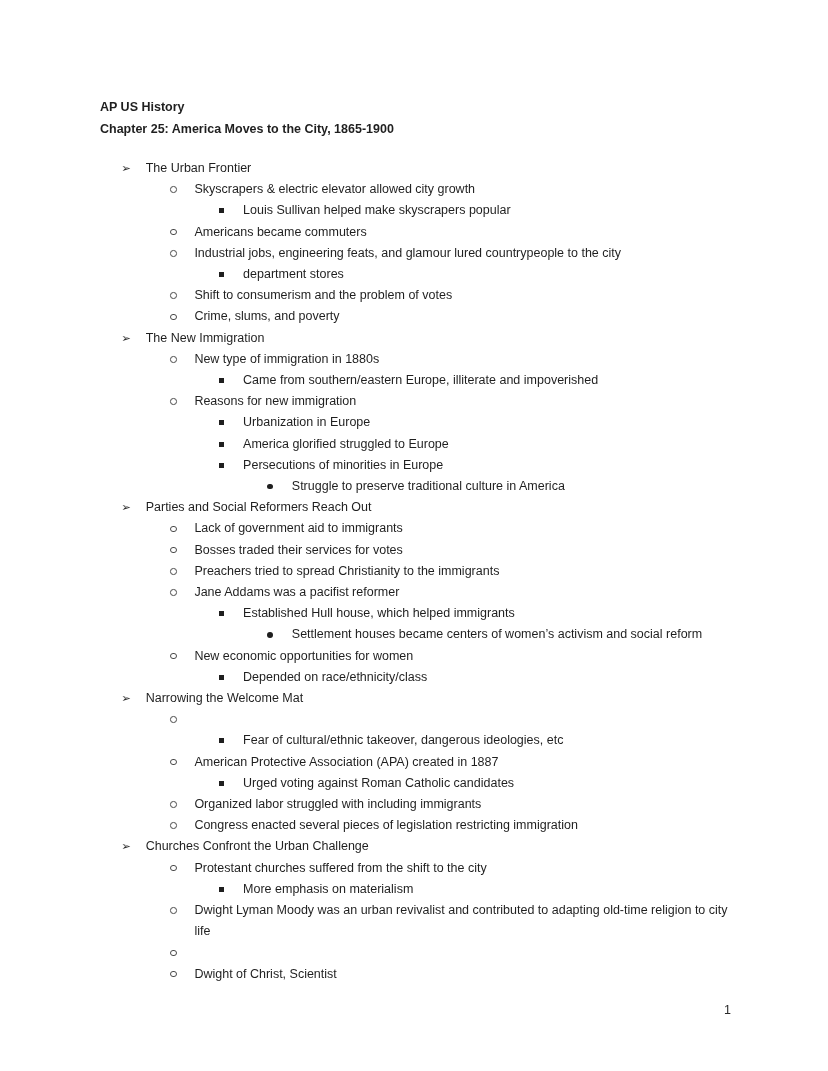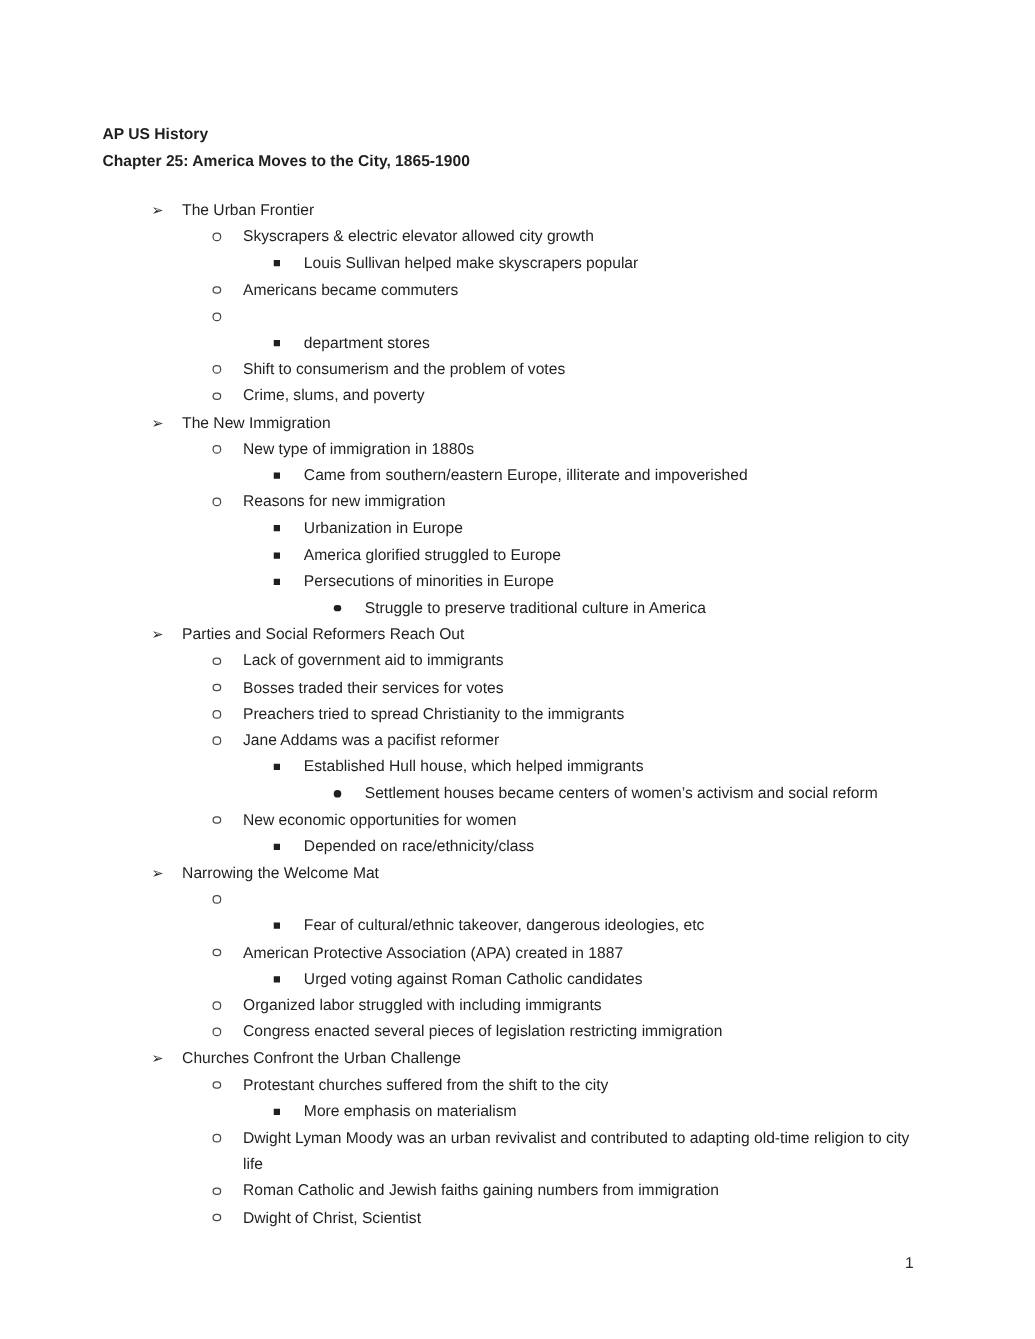--- a/index.html
+++ b/index.html
@@ -11,21 +11,21 @@
     position: relative;
     width: 828px;
     height: 1071px;
     background: #ffffff;
     font-family: "Liberation Sans", "DejaVu Sans", sans-serif;
     color: #1f1f1f;
     overflow: hidden;
   }
   .doc-header {
     position: absolute;
-    left: 82px;
+    left: 100px;
     top: 96px;
     width: 634px;
   }
   .doc-header p {
     margin: 0;
     font-size: 12.5px;
     font-weight: 700;
     line-height: 22px;
     white-space: nowrap;
   }
@@ -98,21 +98,21 @@
   <div class="doc-header">
     <p>AP US History</p>
     <p>Chapter 25: America Moves to the City, 1865-1900</p>
   </div>
 
   <div class="outline">
       <div class="li lvl1"><span class="bullet arrow">➢</span><span class="txt">The Urban Frontier</span></div>
       <div class="li lvl2"><span class="bullet circle-outline"></span><span class="txt">Skyscrapers &amp; electric elevator allowed city growth</span></div>
       <div class="li lvl3"><span class="bullet square"></span><span class="txt">Louis Sullivan helped make skyscrapers popular</span></div>
       <div class="li lvl2"><span class="bullet circle-outline"></span><span class="txt">Americans became commuters</span></div>
-      <div class="li lvl2"><span class="bullet circle-outline"></span></div>
+      <div class="li lvl2"><span class="bullet circle-outline"></span><span class="txt">Industrial jobs, engineering feats, and glamour lured countrypeople to the city</span></div>
       <div class="li lvl3"><span class="bullet square"></span><span class="txt">department stores</span></div>
       <div class="li lvl2"><span class="bullet circle-outline"></span><span class="txt">Shift to consumerism and the problem of votes</span></div>
       <div class="li lvl2"><span class="bullet circle-outline"></span><span class="txt">Crime, slums, and poverty</span></div>
       <div class="li lvl1"><span class="bullet arrow">➢</span><span class="txt">The New Immigration</span></div>
       <div class="li lvl2"><span class="bullet circle-outline"></span><span class="txt">New type of immigration in 1880s</span></div>
       <div class="li lvl3"><span class="bullet square"></span><span class="txt">Came from southern/eastern Europe, illiterate and impoverished</span></div>
       <div class="li lvl2"><span class="bullet circle-outline"></span><span class="txt">Reasons for new immigration</span></div>
       <div class="li lvl3"><span class="bullet square"></span><span class="txt">Urbanization in Europe</span></div>
       <div class="li lvl3"><span class="bullet square"></span><span class="txt">America glorified struggled to Europe</span></div>
       <div class="li lvl3"><span class="bullet square"></span><span class="txt">Persecutions of minorities in Europe</span></div>
@@ -130,19 +130,19 @@
       <div class="li lvl2"><span class="bullet circle-outline"></span></div>
       <div class="li lvl3"><span class="bullet square"></span><span class="txt">Fear of cultural/ethnic takeover, dangerous ideologies, etc</span></div>
       <div class="li lvl2"><span class="bullet circle-outline"></span><span class="txt">American Protective Association (APA) created in 1887</span></div>
       <div class="li lvl3"><span class="bullet square"></span><span class="txt">Urged voting against Roman Catholic candidates</span></div>
       <div class="li lvl2"><span class="bullet circle-outline"></span><span class="txt">Organized labor struggled with including immigrants</span></div>
       <div class="li lvl2"><span class="bullet circle-outline"></span><span class="txt">Congress enacted several pieces of legislation restricting immigration</span></div>
       <div class="li lvl1"><span class="bullet arrow">➢</span><span class="txt">Churches Confront the Urban Challenge</span></div>
       <div class="li lvl2"><span class="bullet circle-outline"></span><span class="txt">Protestant churches suffered from the shift to the city</span></div>
       <div class="li lvl3"><span class="bullet square"></span><span class="txt">More emphasis on materialism</span></div>
       <div class="li lvl2"><span class="bullet circle-outline"></span><span class="txt">Dwight Lyman Moody was an urban revivalist and contributed to adapting old-time religion to city life</span></div>
-      <div class="li lvl2"><span class="bullet circle-outline"></span><span class="txt">Roman Catholic and Jewish faiths gaining numbers from immigration</span></div>
+      <div class="li lvl2"><span class="bullet circle-outline"></span></div>
       <div class="li lvl2"><span class="bullet circle-outline"></span><span class="txt">Dwight of Christ, Scientist</span></div>
     </div>
 
   <div class="footer-pagenum">1</div>
 
 </div>
 
 </body></html>

